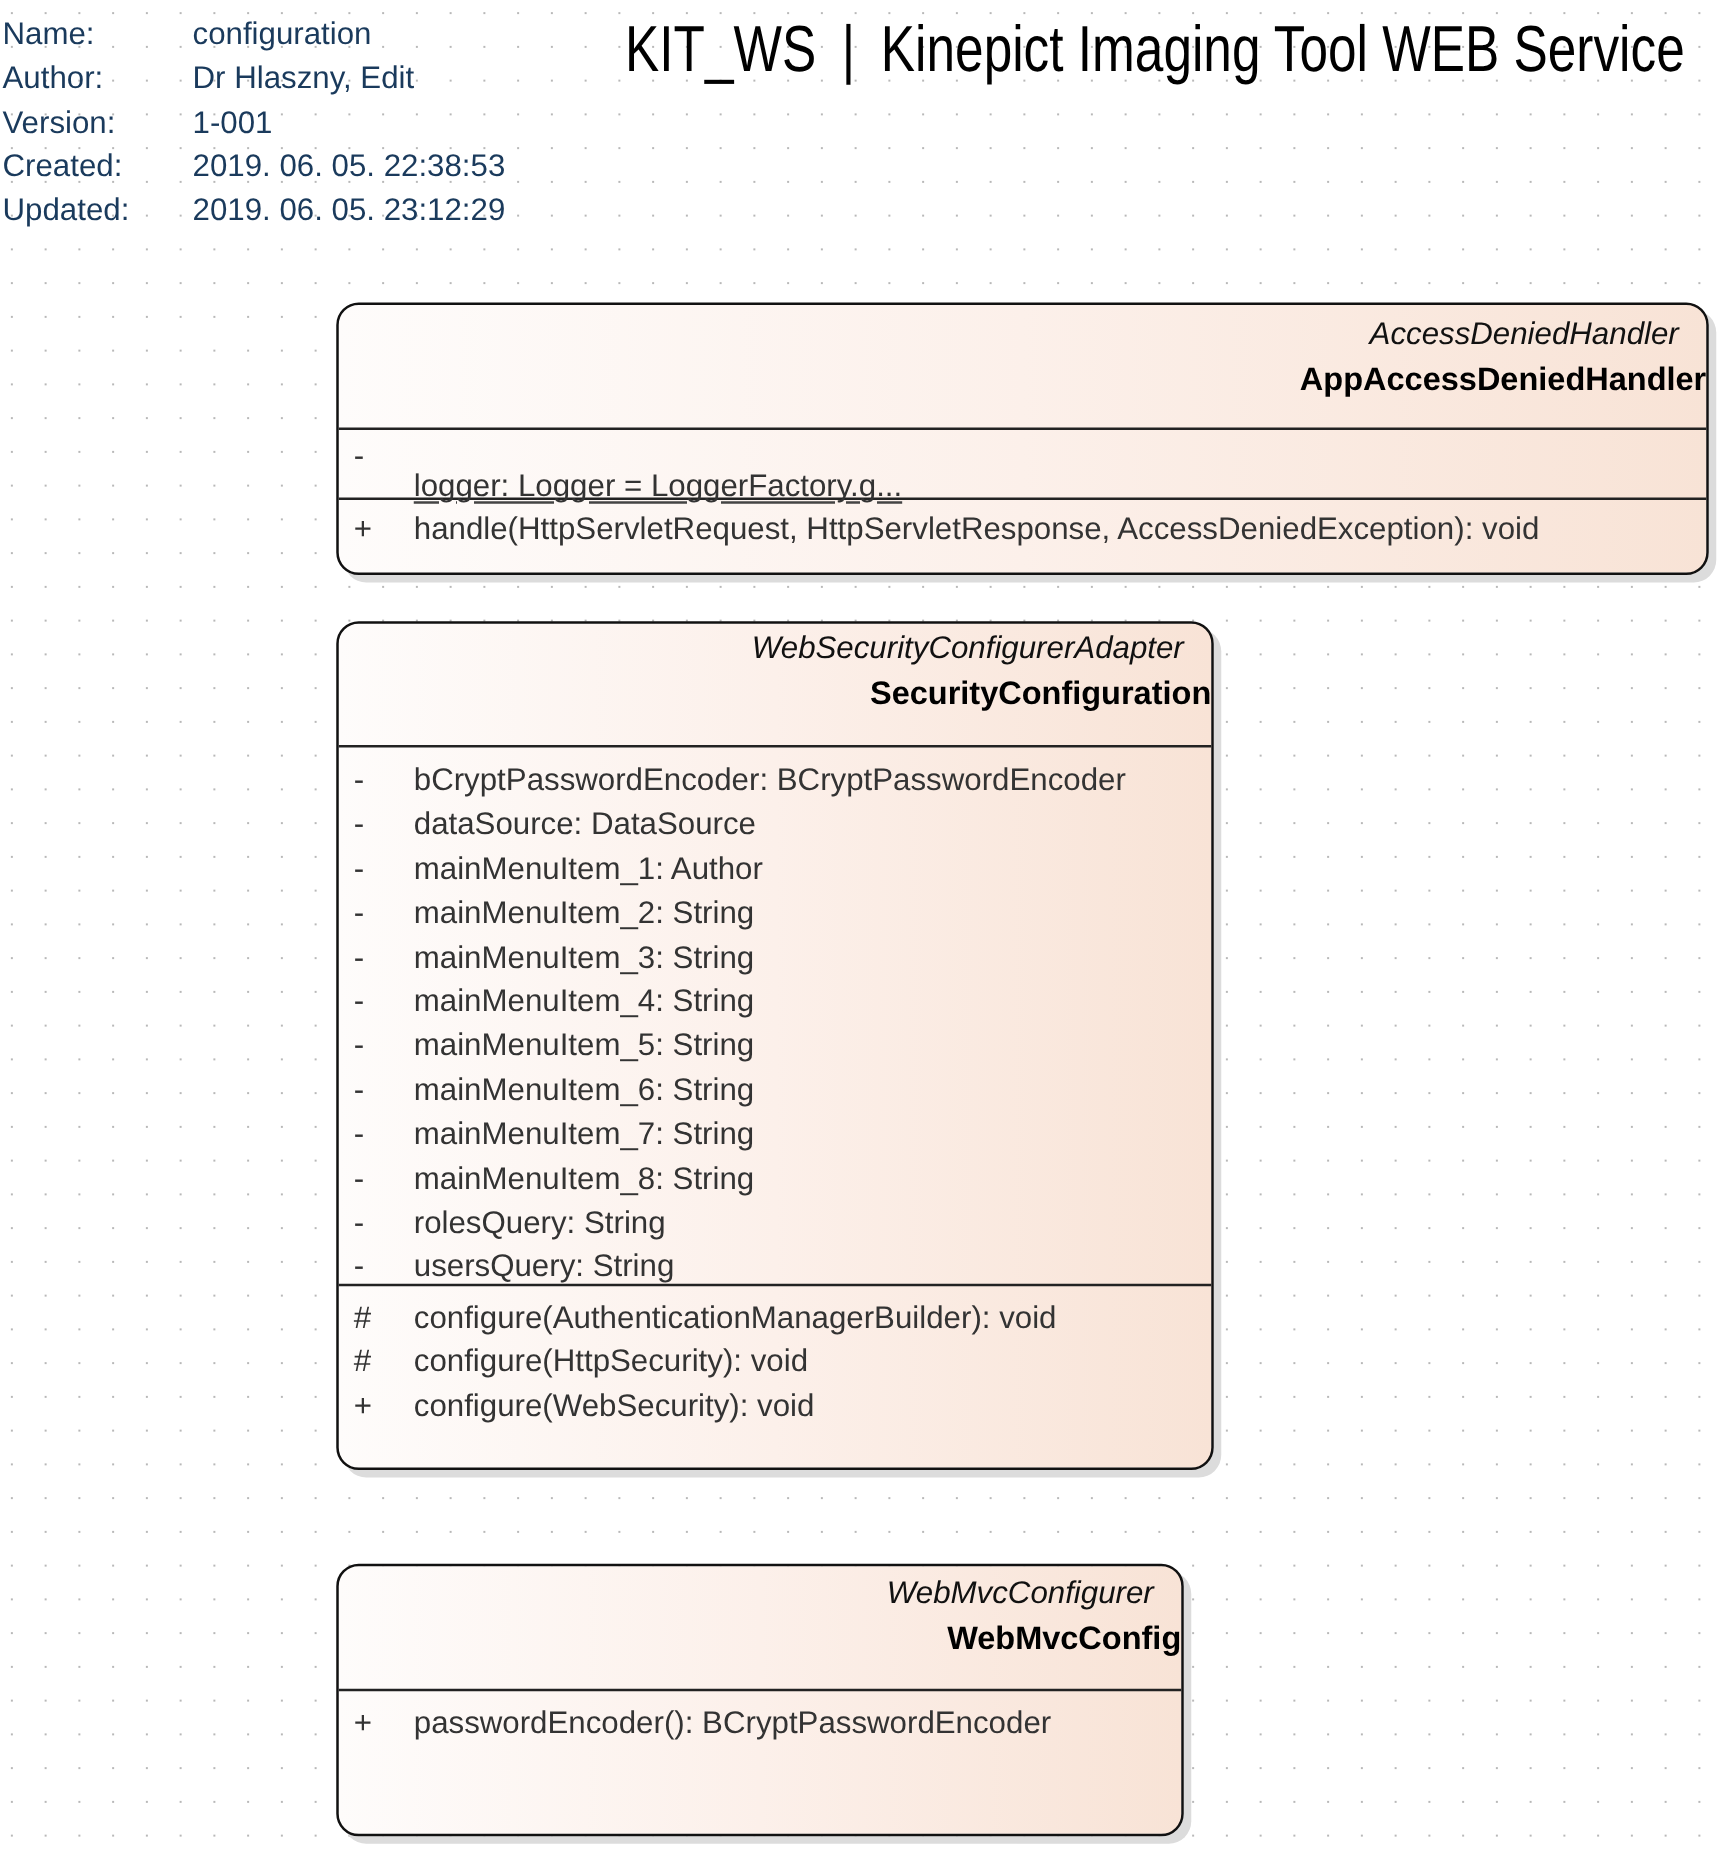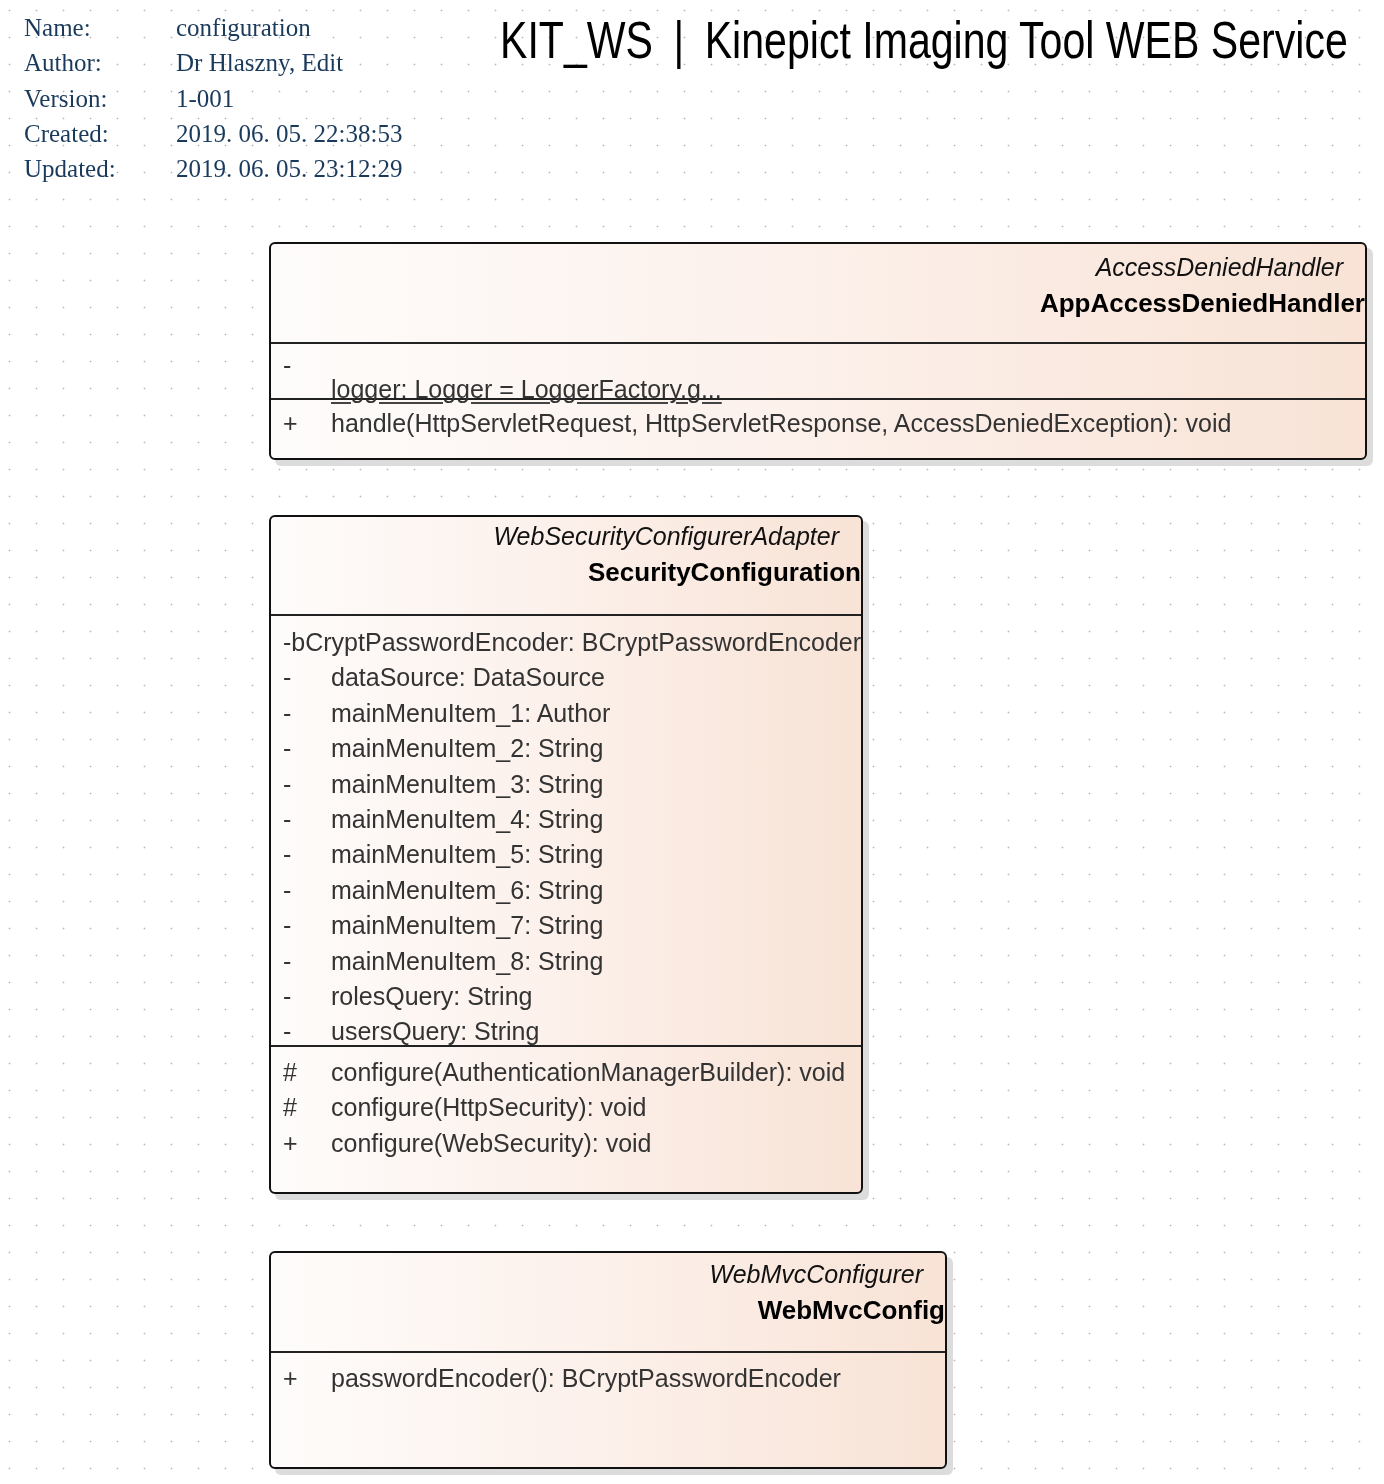--- a/index.html
+++ b/index.html
@@ -5,36 +5,36 @@
   html, body { margin:0; padding:0; }
   body {
     width:1384px; height:1484px; position:relative; overflow:hidden;
     background-color:#ffffff;
     background-image: radial-gradient(circle, #b8b8b8 0.8px, transparent 1.1px);
     background-size:27px 27px;
     background-position:-4px -3px;
     font-family:"Liberation Sans", sans-serif;
   }
   .meta {
-    position:absolute; left:24px; top:10px;
-    color:#1a3a5c; font-size:25px; line-height:35.3px;font-family:Liberation Serif, serif;
+    position:absolute; left:2px; top:10px;
+    color:#1a3a5c; font-size:25px; line-height:35.3px;
   }
   .meta-row { display:flex; }
   .meta-key { width:152px; }
   .title {
     position:absolute; left:500px; top:10px;
     font-family:"Liberation Sans", sans-serif;
     font-size:52px; color:#000; white-space:nowrap;
     transform-origin:left top; transform:scaleX(0.79);
     letter-spacing:0px;
   }
   .title .sep { margin:0 26px; }
   .cls {
     position:absolute; box-sizing:border-box;
-    border:2.5px solid #111; border-radius:6px;
+    border:2.5px solid #111; border-radius:18px;
     background:linear-gradient(to right, #fefcfb 0%, #fcf0ea 50%, #f8e3d6 100%);
     box-shadow:6px 6px 0 #dcdcdc;
   }
   .cls-head { position:relative; border-bottom:2px solid #222; }
   .stereo {
     text-align:right; font-style:italic; font-size:25px; color:#111;
     padding-right:22px; line-height:30px; padding-top:8px;
   }
   .cname {
     text-align:right; font-weight:bold; font-size:26px; color:#000;
@@ -90,21 +90,21 @@
     </div>
   </div>
   <div class="compart" style="padding:6px 0;">
     <div class="member">
       <span class="vis">+</span>
       <span>handle(HttpServletRequest, HttpServletResponse, AccessDeniedException): void</span>
     </div>
   </div>
 </div>
 
-<div class="cls" style="left:269px; top:515px; width:594px; height:679px;">
+<div class="cls" style="left:269px; top:497px; width:702px; height:679px;">
   <div class="cls-head" style="height:97px;">
     <div class="stereo" style="padding-top:4px;">WebSecurityConfigurerAdapter</div>
     <div class="cname">SecurityConfiguration</div>
   </div>
   <div class="compart" style="height:431px; box-sizing:border-box; padding:9px 0 0 0;">
     <div class="member">
         <span class="vis">-</span>
         <span>bCryptPasswordEncoder: BCryptPasswordEncoder</span>
       </div>
     <div class="member">

